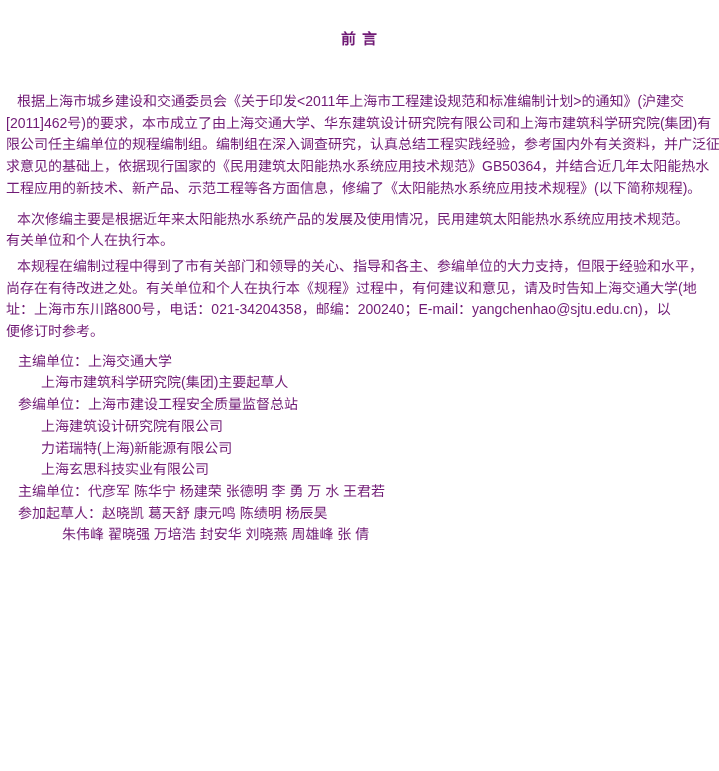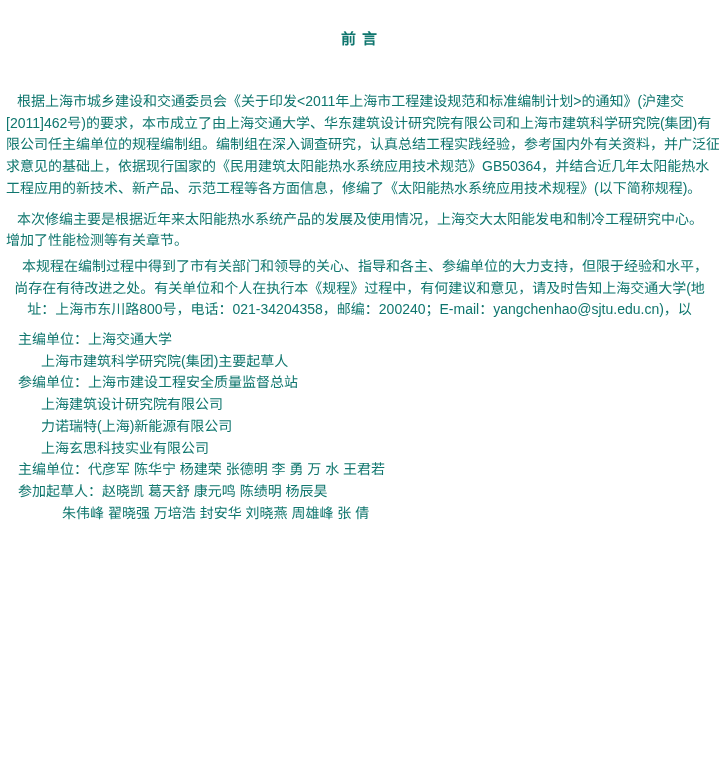--- a/index.html
+++ b/index.html
@@ -1,41 +1,41 @@
 <!DOCTYPE html>
 <html lang="zh-CN"><head>
 <meta charset="utf-8">
 <style>
   html,body{margin:0;padding:0;background:#ffffff;}
   .page{
     position:relative;
     width:719px;height:589px;
     background:#ffffff;
-    color:#0f766e;
+    color:#701a75;
     font-family:"Liberation Sans",sans-serif;
     overflow:hidden;
   }
   .doc-title{
     padding-top:28px;
     text-align:center;
     font-size:15px;
     font-weight:600;
     line-height:22px;
     letter-spacing:1px;
   }
   .content{
     margin-top:41px;
     padding:0 2px;
     font-size:14px;
     line-height:21.7px;
   }
   .para{margin:4px;}
   .para.p1{margin-bottom:9px;}
   .para.p2{margin-bottom:2px;}
-  .para.p3{margin-bottom:4px;text-align:center;}
+  .para.p3{margin-bottom:4px;}
   .line{white-space:nowrap;}
   .line.first{padding-left:11px;}
   .credits{margin:8px;}
   .credit-row{white-space:nowrap;}
   .credit-row.label{padding-left:8px;}
   .credit-row.item{padding-left:31px;}
   .credit-row.item2{padding-left:52px;}
   .footer{
     position:absolute;
     top:731px;
@@ -56,27 +56,28 @@
   <div class="content">
     <div id="paragraphs">
         <div class="para p1">
           <div class="line first">根据上海市城乡建设和交通委员会《关于印发&lt;2011年上海市工程建设规范和标准编制计划&gt;的通知》(沪建交</div>
           <div class="line">[2011]462号)的要求，本市成立了由上海交通大学、华东建筑设计研究院有限公司和上海市建筑科学研究院(集团)有</div>
           <div class="line">限公司任主编单位的规程编制组。编制组在深入调查研究，认真总结工程实践经验，参考国内外有关资料，并广泛征</div>
           <div class="line">求意见的基础上，依据现行国家的《民用建筑太阳能热水系统应用技术规范》GB50364，并结合近几年太阳能热水</div>
           <div class="line">工程应用的新技术、新产品、示范工程等各方面信息，修编了《太阳能热水系统应用技术规程》(以下简称规程)。</div>
         </div>
         <div class="para p2">
-          <div class="line first">本次修编主要是根据近年来太阳能热水系统产品的发展及使用情况，上海交大太阳能发电和制冷工程研究中心。</div>
-          <div class="line">增加了性能检测等有关章节。</div>
+          <div class="line first">本次修编主要是根据近年来太阳能热水系统产品的发展及使用情况，民用建筑太阳能热水系统应用技术规范。</div>
+          <div class="line">有关单位和个人在执行本。</div>
         </div>
         <div class="para p3">
           <div class="line first">本规程在编制过程中得到了市有关部门和领导的关心、指导和各主、参编单位的大力支持，但限于经验和水平，</div>
           <div class="line">尚存在有待改进之处。有关单位和个人在执行本《规程》过程中，有何建议和意见，请及时告知上海交通大学(地</div>
           <div class="line">址：上海市东川路800号，电话：021-34204358，邮编：200240；E-mail：yangchenhao@sjtu.edu.cn)，以</div>
+          <div class="line">便修订时参考。</div>
         </div>
       </div>
     <div id="credits" class="credits">
         <div class="credit-row label">主编单位：上海交通大学</div>
         <div class="credit-row item">上海市建筑科学研究院(集团)主要起草人</div>
         <div class="credit-row label">参编单位：上海市建设工程安全质量监督总站</div>
         <div class="credit-row item">上海建筑设计研究院有限公司</div>
         <div class="credit-row item">力诺瑞特(上海)新能源有限公司</div>
         <div class="credit-row item">上海玄思科技实业有限公司</div>
         <div class="credit-row label">主编单位：代彦军 陈华宁 杨建荣 张德明 李 勇 万 水 王君若</div>

